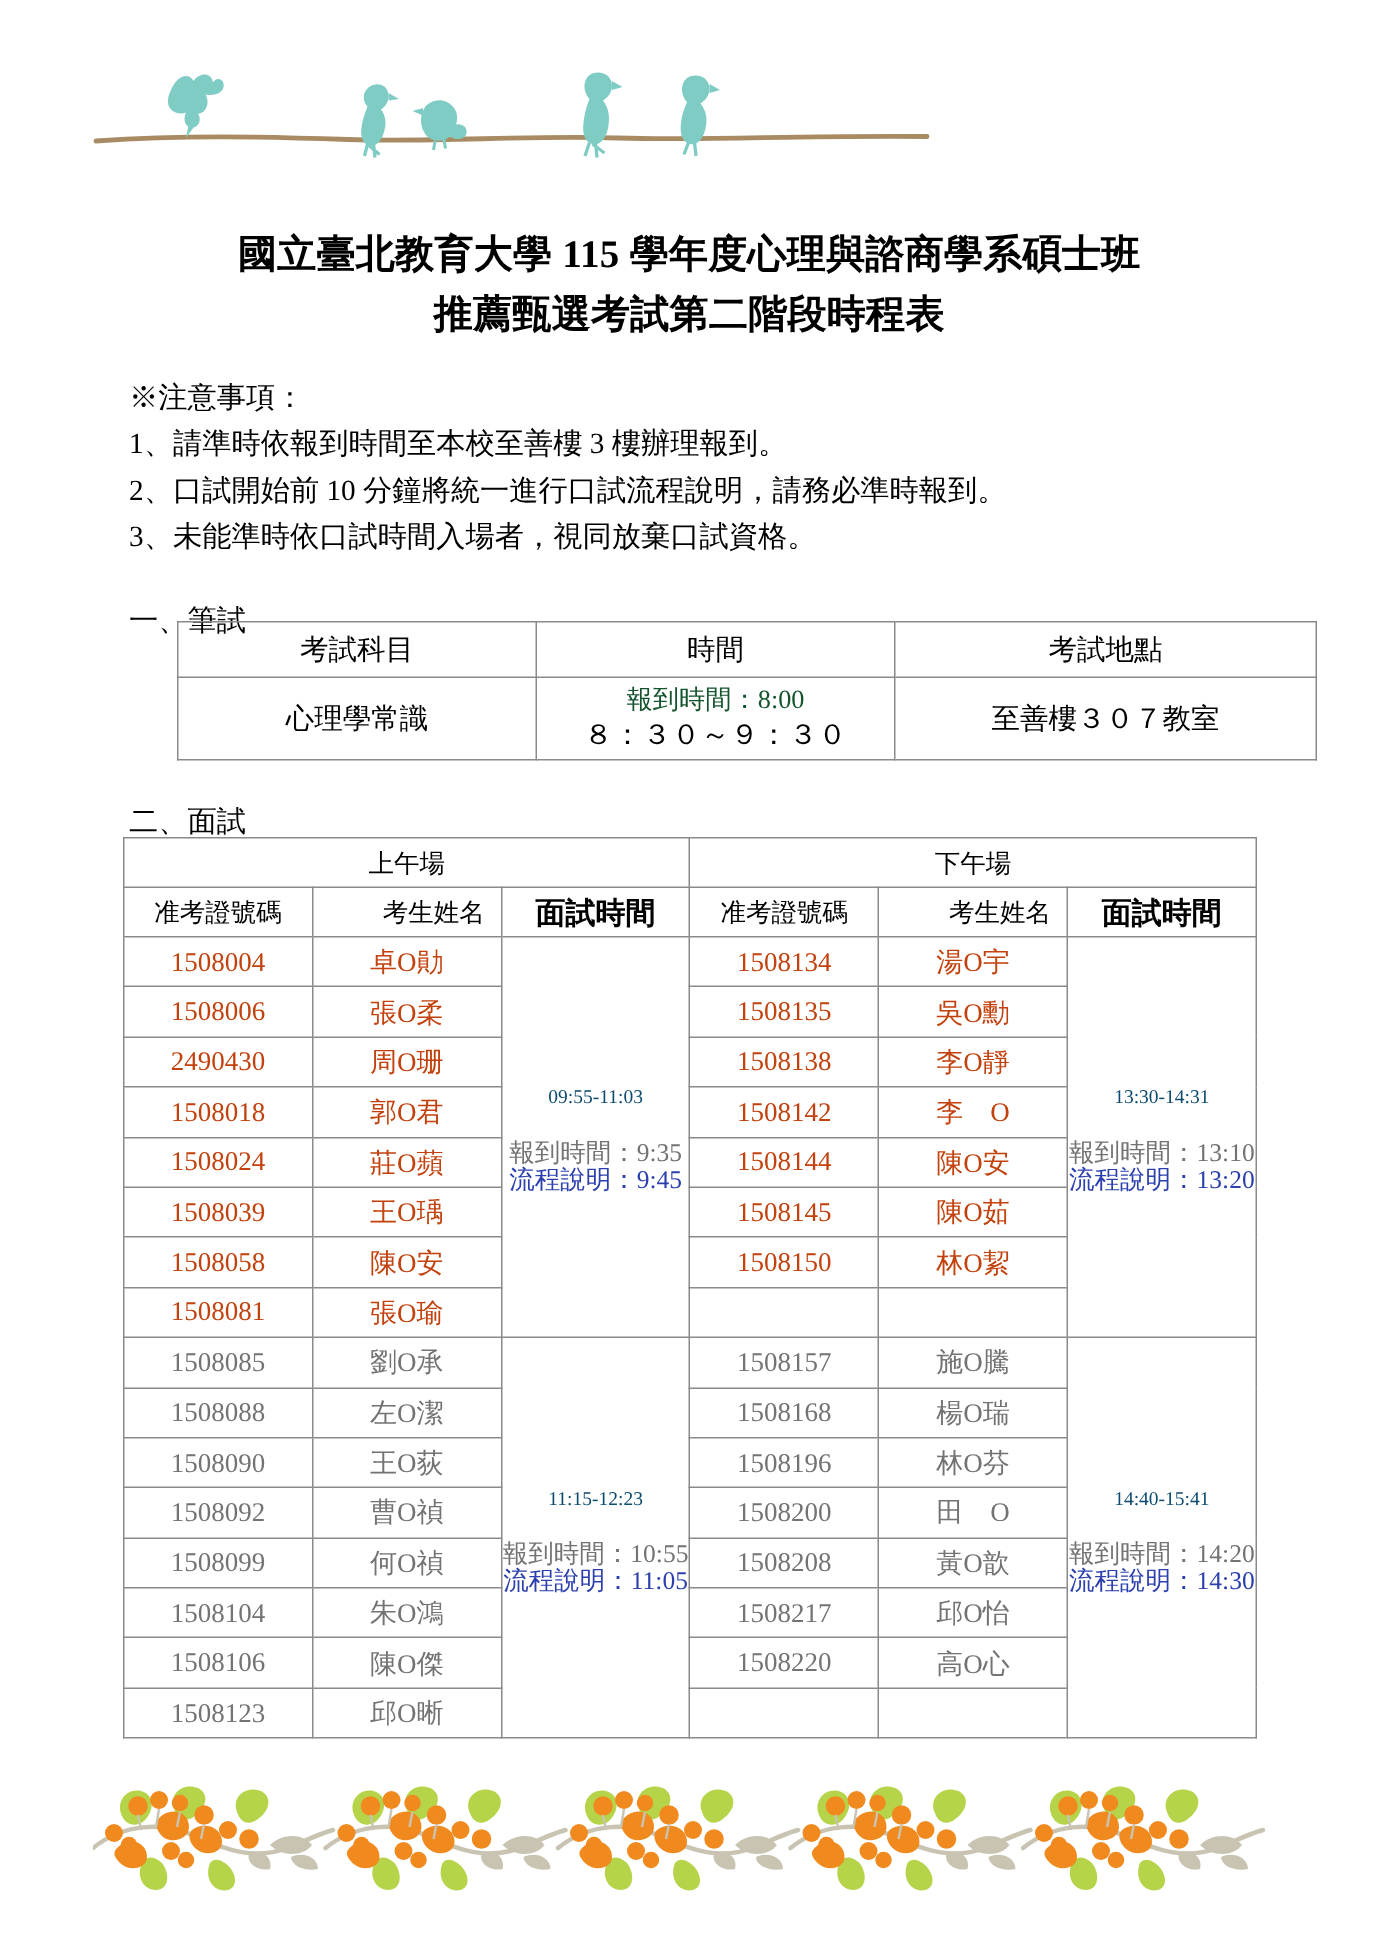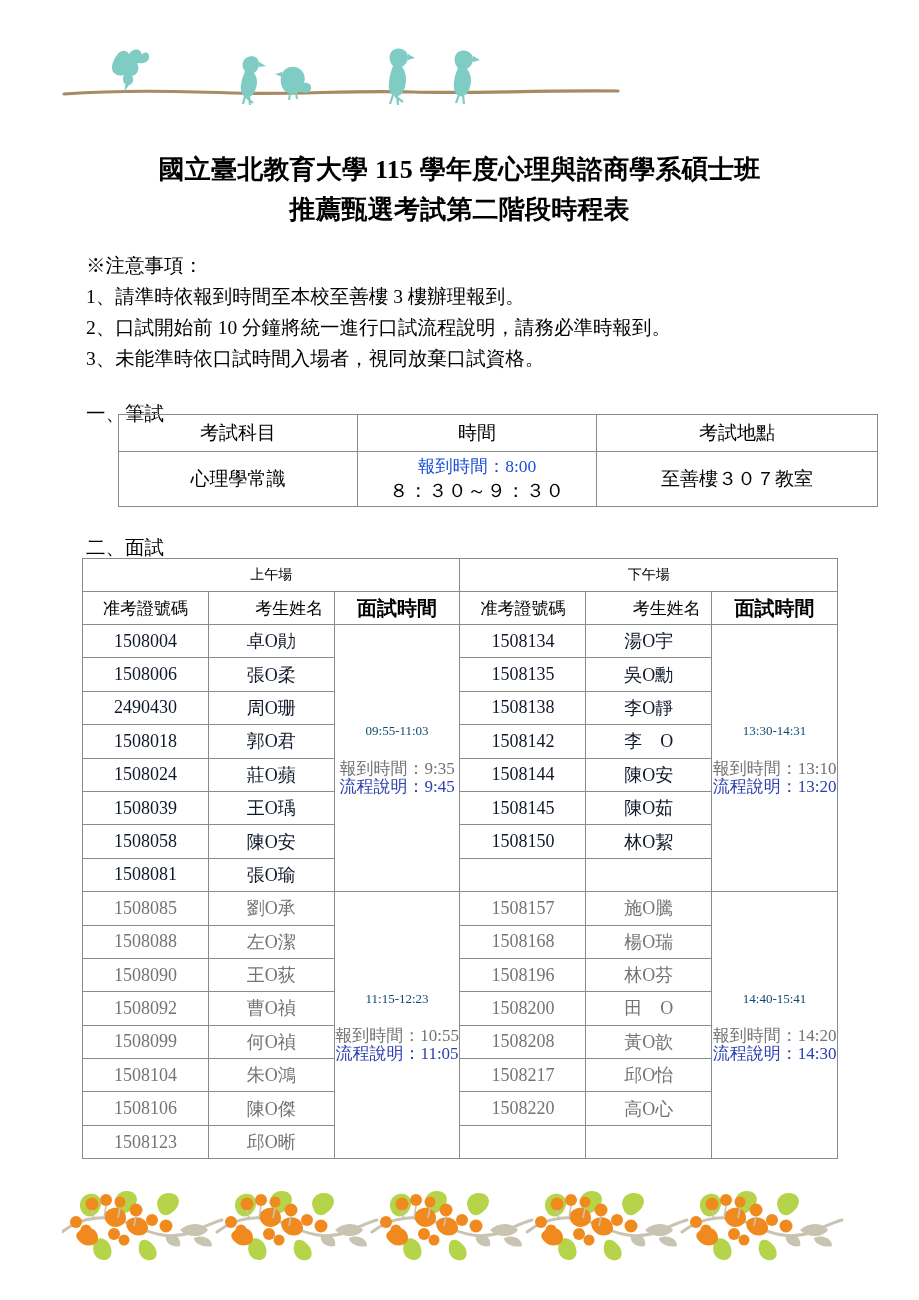--- a/index.html
+++ b/index.html
@@ -81,58 +81,58 @@
     width: 756px;
     font-size: 19px;
     margin-left: 36px;
   }
   #written-table .hdr-row td { height: 36px; }
   #written-table .body-row td { height: 54px; }
   #written-table .col-subject { width: 238px; }
   #written-table .col-time    { width: 238px; }
   #written-table .col-place   { width: 280px; }
   .t-report {
-    color: #1d4ed8;
+    color: #14532d;
     font-size: 17.5px;
     line-height: 23px;
     display: block;
   }
   .t-range {
     font-size: 19px;
     line-height: 26px;
     display: block;
     letter-spacing: 0.5px;
   }
 
   
   #interview-table {
     left: 82px;
     top: 558px;
     width: 756px;
     font-size: 18px;
   }
   #interview-table .session-row td {
     height: 32px;
-    font-size: 14px;
+    font-size: 17px;
   }
   #interview-table .colhdr-row td {
     height: 32px;
     font-size: 17px;
   }
   #interview-table .colhdr-row td.strong {
     font-weight: bold;
     font-size: 20px;
   }
   #interview-table tbody tr.data-row td { height: 32.4px; }
   .c-id   { width: 118px; }
   .c-name { width: 90px; padding-left: 36px; }
   .c-time { width: 170px; }
 
   
-  .blk  { color: #0f172a; }
+  .blk  { color: #c2410c; }
   .blue { color: #737373; }
 
   .time-block {
     line-height: 1.05;
   }
   .time-head {
     display: block;
     color: #0c4a6e;
     font-size: 13px;
     padding-top: 4px;

